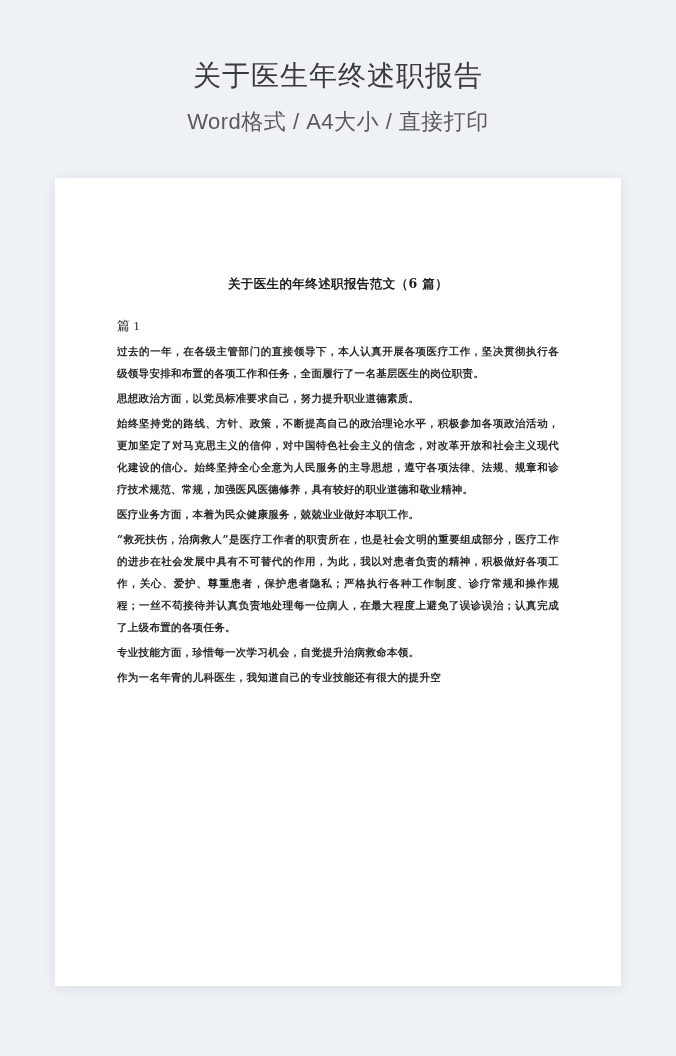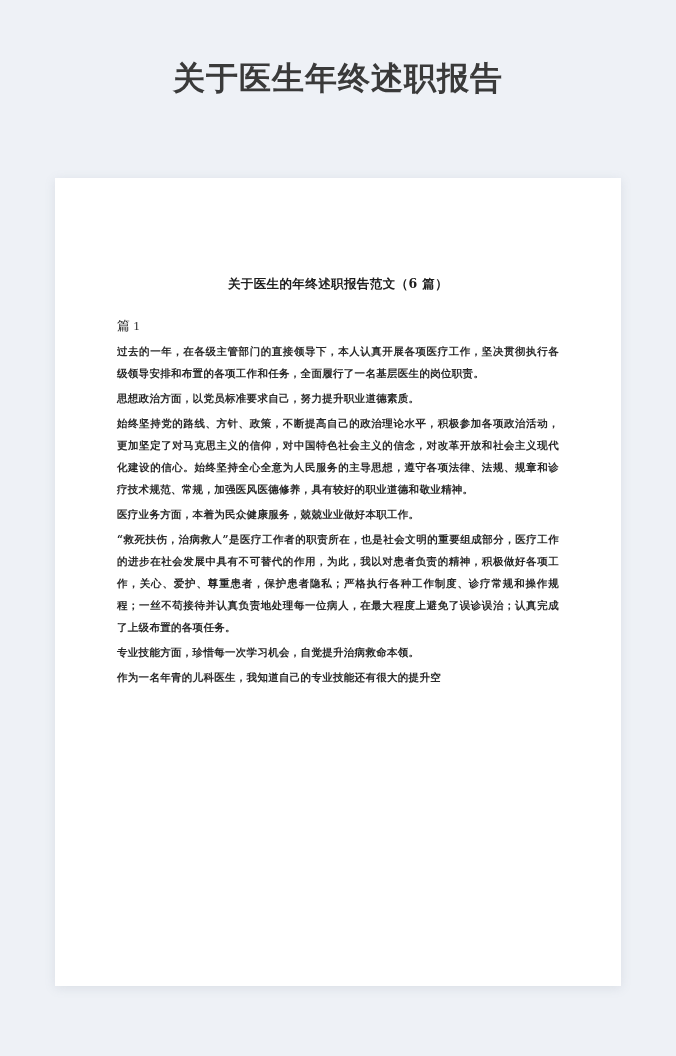--- a/index.html
+++ b/index.html
@@ -18,22 +18,22 @@
     height: 1056px;
     position: relative;
     background: #eef1f6;
     box-sizing: border-box;
   }
   .header {
     padding-top: 58px;
     text-align: center;
   }
   .main-title {
-    font-size: 32px;
-    font-weight: bold;
+    font-size: 28px;
+    font-weight: normal;
     color: #3a3a3a;
     letter-spacing: 1px;
     line-height: 1.25;
     margin: 0;
   }
   .sub-title {
     font-size: 22px;
     color: #5a5a5a;
     font-weight: normal;
     letter-spacing: 0.5px;
@@ -85,20 +85,21 @@
     margin: 0 0 3px 0;
   }
 </style>
 </head>
 <body>
 
 <div class="page">
 
   <div class="header">
     <h1 class="main-title">关于医生年终述职报告</h1>
+    <div class="sub-title">Word格式 / A4大小 / 直接打印</div>
   </div>
 
   <div class="doc-shadow">
     <div class="doc-inner">
 
       <div class="doc-title">关于医生的年终述职报告范文（6 篇）</div>
 
       <div class="doc-body">
         <div class="label-line">篇 1</div>
         <p>过去的一年，在各级主管部门的直接领导下，本人认真开展各项医疗工作，坚决贯彻执行各级领导安排和布置的各项工作和任务，全面履行了一名基层医生的岗位职责。</p>

